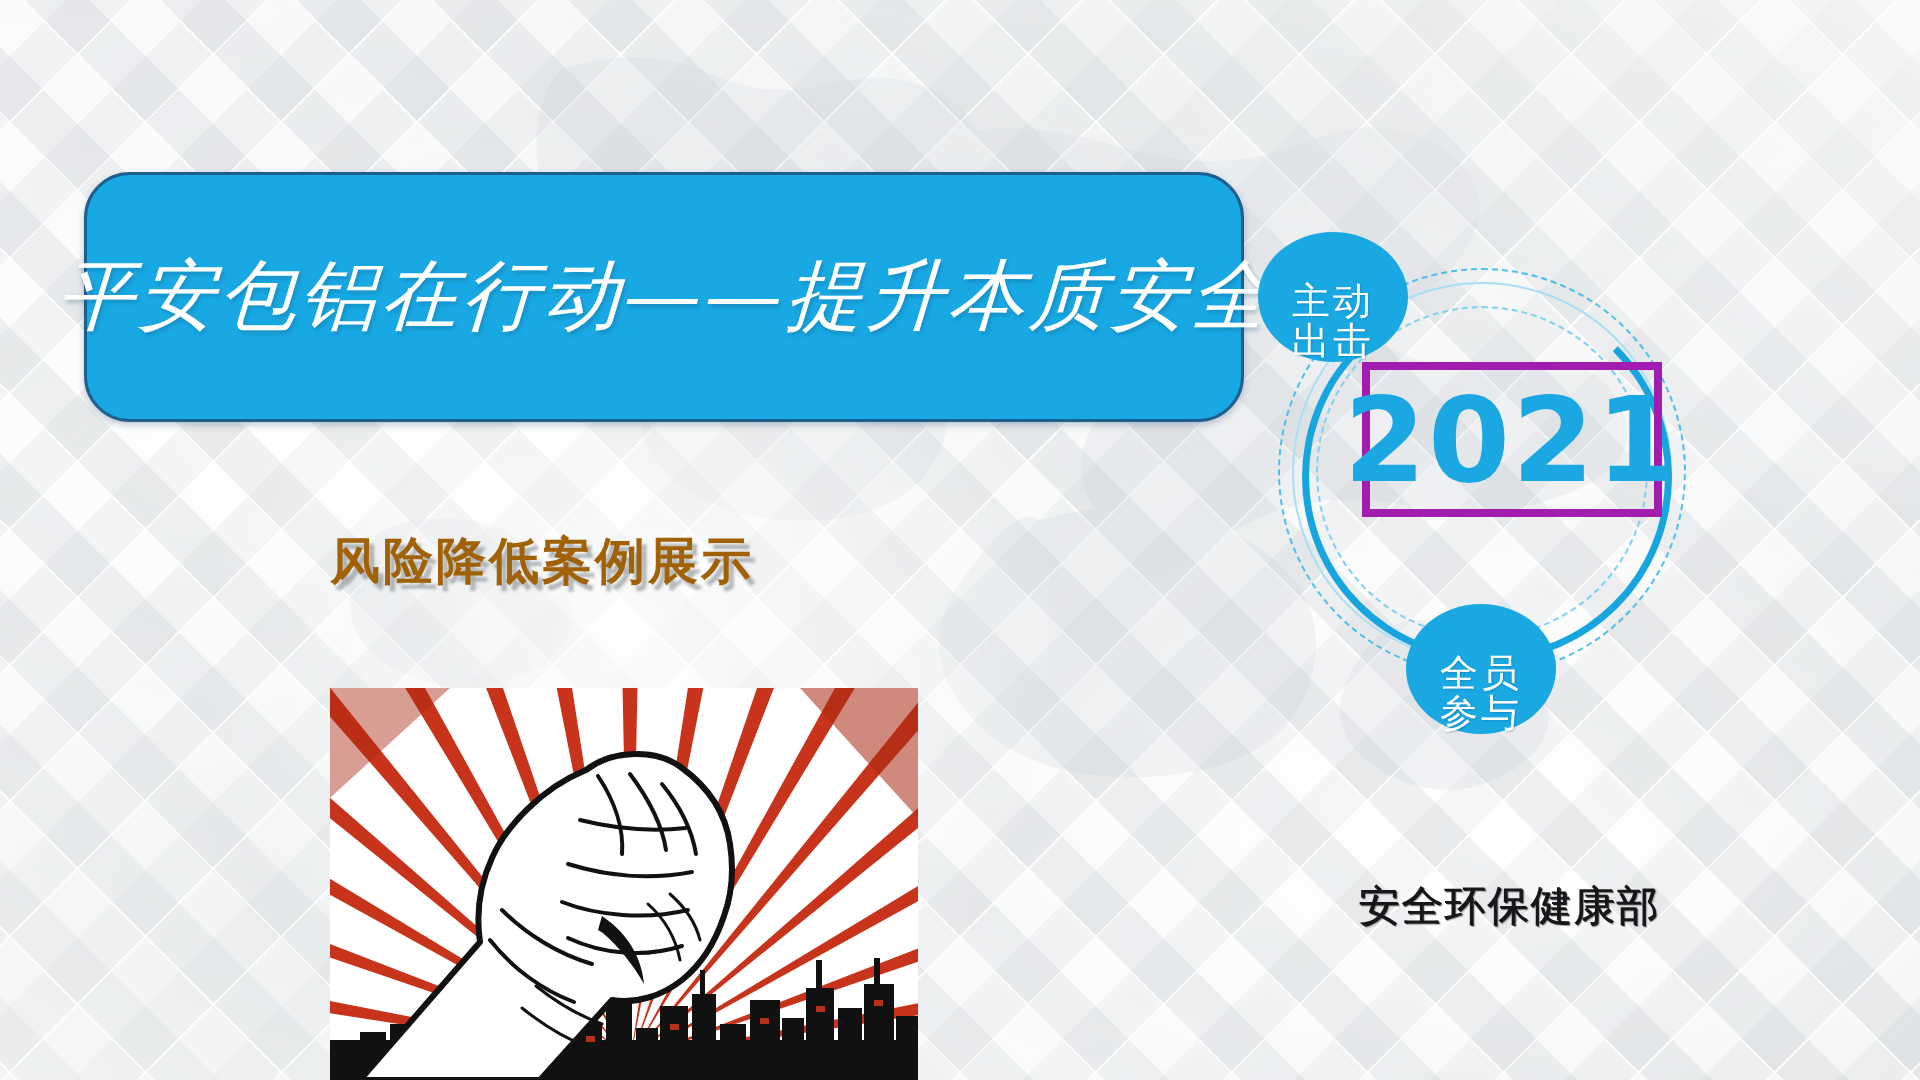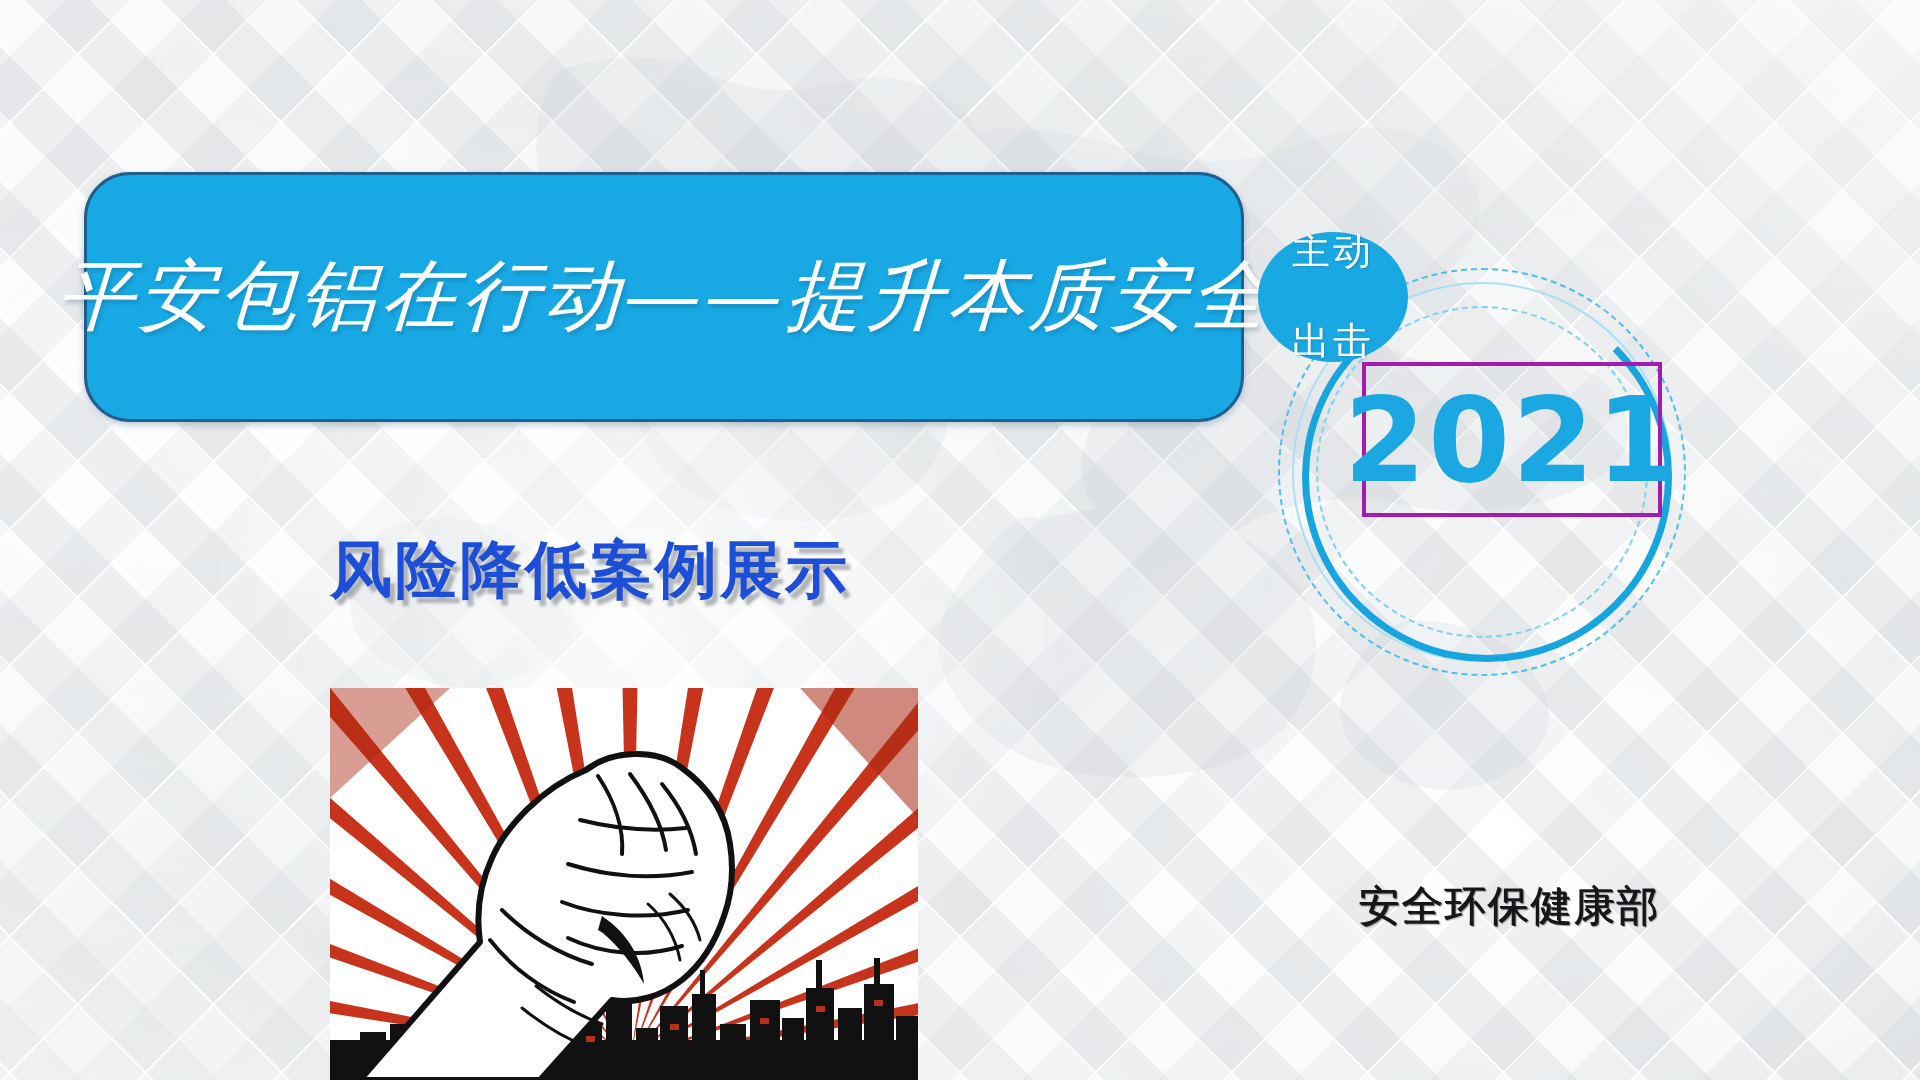--- a/index.html
+++ b/index.html
@@ -60,22 +60,22 @@
     font-weight:400;
     white-space:nowrap;
     text-shadow:2px 3px 4px rgba(20,80,120,.30);
     font-style:italic;
     transform:skewX(-3deg);
   }
 
   
   #subtitle{
     position:absolute;left:330px;top:528px;
-    color:#1d4ed8;
-    font-size:62px;
+    color:#a16207;
+    font-size:50px;
     font-weight:bold;
     letter-spacing:3px;
     white-space:nowrap;
     text-shadow:5px 6px 3px rgba(120,125,130,.55);
     font-family:"DejaVu Sans","Liberation Sans",sans-serif;
   }
 
   
   #fist-image{
     position:absolute;left:330px;top:688px;width:588px;height:392px;
@@ -106,35 +106,35 @@
   .ring-thin{
     left:34px;top:20px;width:376px;height:376px;
     border:2px solid #a9dff5;
   }
 
   .bubble{
     position:absolute;
     background:#19a8e2;
     border-radius:50%;
     color:#ffffff;
-    display:flex;flex-direction:column;align-items:center;justify-content:space-between;
+    display:flex;flex-direction:column;align-items:center;justify-content:flex-end;
     line-height:1.05;
     font-size:38px;
     letter-spacing:3px;
     font-family:"DejaVu Serif","Liberation Serif",serif;
     text-shadow:1px 1px 2px rgba(20,80,120,.28);
   }
   #bubble-top-left{left:0px;top:-30px;width:150px;height:130px;}
   #bubble-top-right{left:310px;top:-40px;width:150px;height:130px;}
   #bubble-bottom{left:148px;top:342px;width:150px;height:130px;}
   .bubble span{display:block;}
 
   #year-box{
     position:absolute;left:104px;top:100px;width:300px;height:155px;
-    border:4px solid #a21caf;
+    border:8px solid #a21caf;
     box-sizing:border-box;
     display:flex;align-items:center;justify-content:center;
     background:rgba(255,255,255,0.0);
   }
   #year-text{
     color:#1aa7e2;
     font-size:118px;
     font-weight:bold;
     letter-spacing:2px;
     font-family:"DejaVu Sans","Liberation Sans",sans-serif;
@@ -339,17 +339,21 @@
     <div class="ring ring-dash-inner"></div>
 
     <div id="year-box">
       <span id="year-text">2021</span>
     </div>
 
     <div class="bubble" id="bubble-top-left">
       <span>主动</span>
       <span>出击</span>
     </div>
+    <div class="bubble" id="bubble-bottom">
+      <span>全员</span>
+      <span>参与</span>
+    </div>
   </div>
 
   <div id="department">安全环保健康部</div>
 
 </div>
 
 </body></html>

